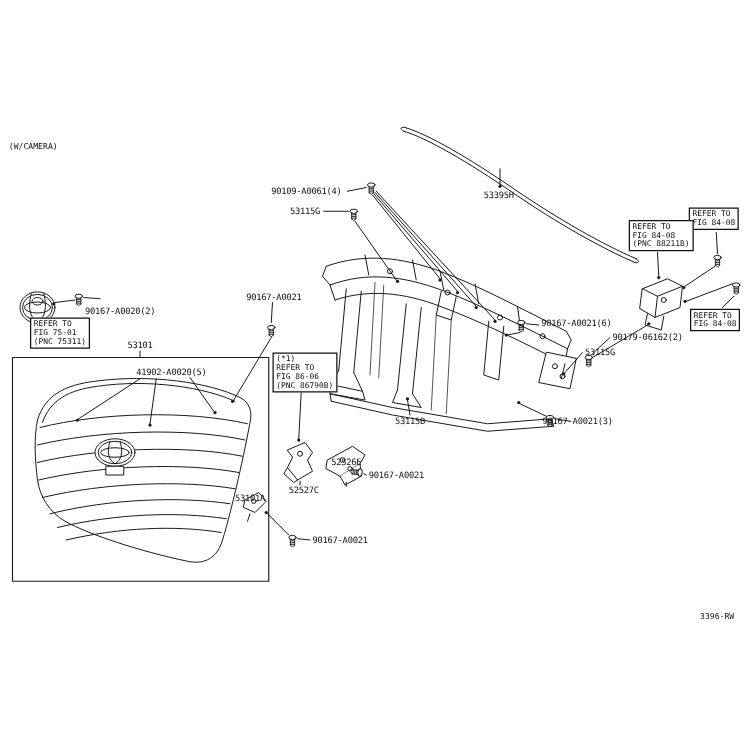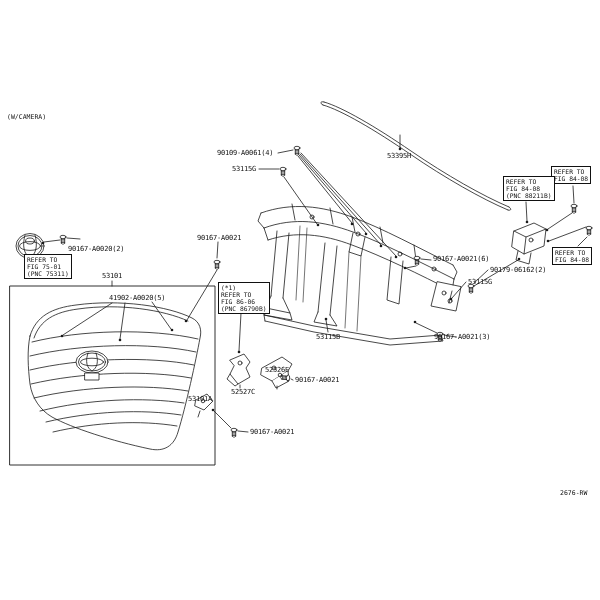--- a/index.html
+++ b/index.html
@@ -193,21 +193,21 @@
         <path d="M198,417 L200,411"></path>
         <use href="#bolt" transform="translate(234,430)"></use>
         <path d="M248,432 L238,431"></path>
         <path d="M231,428 L214,411"></path>
         <circle cx="213" cy="410" r="1.3" fill="#1a1a1a" stroke="none"></circle>
       </g>
     </g>
   </svg>
 
   <div class="note" style="left:7px; top:95px;margin-top:18px;">(W/CAMERA)</div>
-  <div class="code" style="left:560px; top:489px;">2676-RW</div>
+  <div class="code" style="left:560px; top:489px;">3396-RW</div>
 
   <div class="lbl" style="left:387px; top:126px;margin-top:26px;">53395H</div>
   <div class="lbl" style="left:217px; top:149px;">90109-A0061(4)</div>
   <div class="lbl" style="left:232px; top:165px;">53115G</div>
   <div class="lbl" style="left:68px; top:234px;margin-top:11px;">90167-A0020(2)</div>
   <div class="lbl" style="left:197px; top:234px;">90167-A0021</div>
   <div class="lbl" style="left:102px; top:272px;text-align:center;">53101</div>
   <div class="lbl" style="left:109px; top:294px;">41902-A0020(5)</div>
   <div class="lbl" style="left:433px; top:255px;">90167-A0021(6)</div>
   <div class="lbl" style="left:490px; top:266px;">90179-06162(2)</div>

